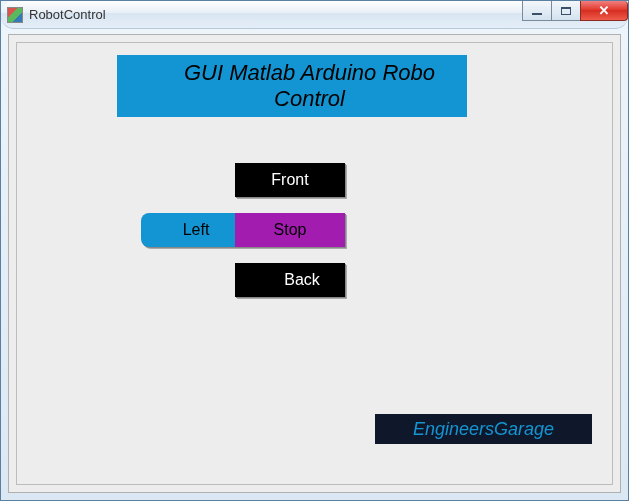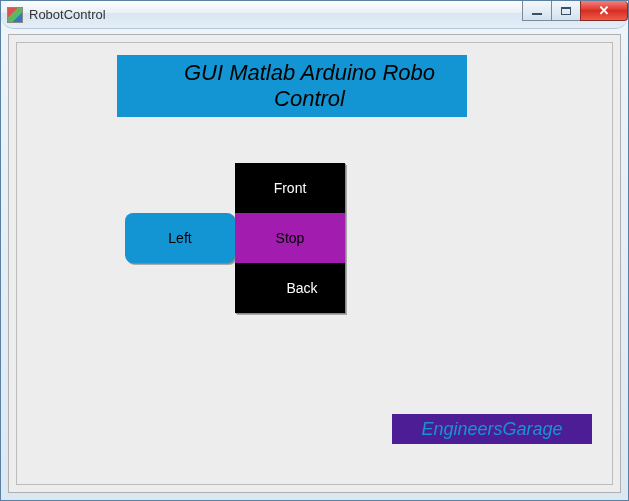--- a/index.html
+++ b/index.html
@@ -121,42 +121,42 @@
     .dpad {
       position: absolute;
       top: 120px;
       left: 108px;
       width: 330px;
       height: 150px;
     }
     .btn {
       position: absolute;
       width: 110px;
-      height: 50px;
+      height: 34px;
       border: none;
-      font-size: 14px;
+      font-size: 16px;
       cursor: pointer;
       font-family: inherit;
       box-shadow: 1px 1px 0 #888, 2px 2px 0 #aaa;
     }
     .btn-black { background: #000; color: #fff; }
     .btn-blue  { background: #1495d3; color: #000; }
     .btn-red   { background: #a21caf; color: #000; }
     .btn-front { top: 0;    left: 110px; }
-    .btn-left  { top: 50px; left: 0; border-radius: 8px; }
+    .btn-left  { top: 50px; left: 16px; border-radius: 8px; }
     .btn-stop  { top: 50px; left: 110px; }
     .btn-right { top: 50px; left: 220px; }
     .btn-back  { top: 100px; left: 110px; padding-left: 24px; }
     .footer-banner {
       position: absolute;
       bottom: 40px;
       right: 20px;
-      width: 200px;
+      width: 217px;
       height: 30px;
-      background: #4c1d95;
+      background: #0f172a;
       color: #1495d3;
       display: flex;
       align-items: center;
       justify-content: center;
       font-size: 18px;
       font-style: italic;
       font-family: "Arial", sans-serif;
     }
   </style>
 </head>

